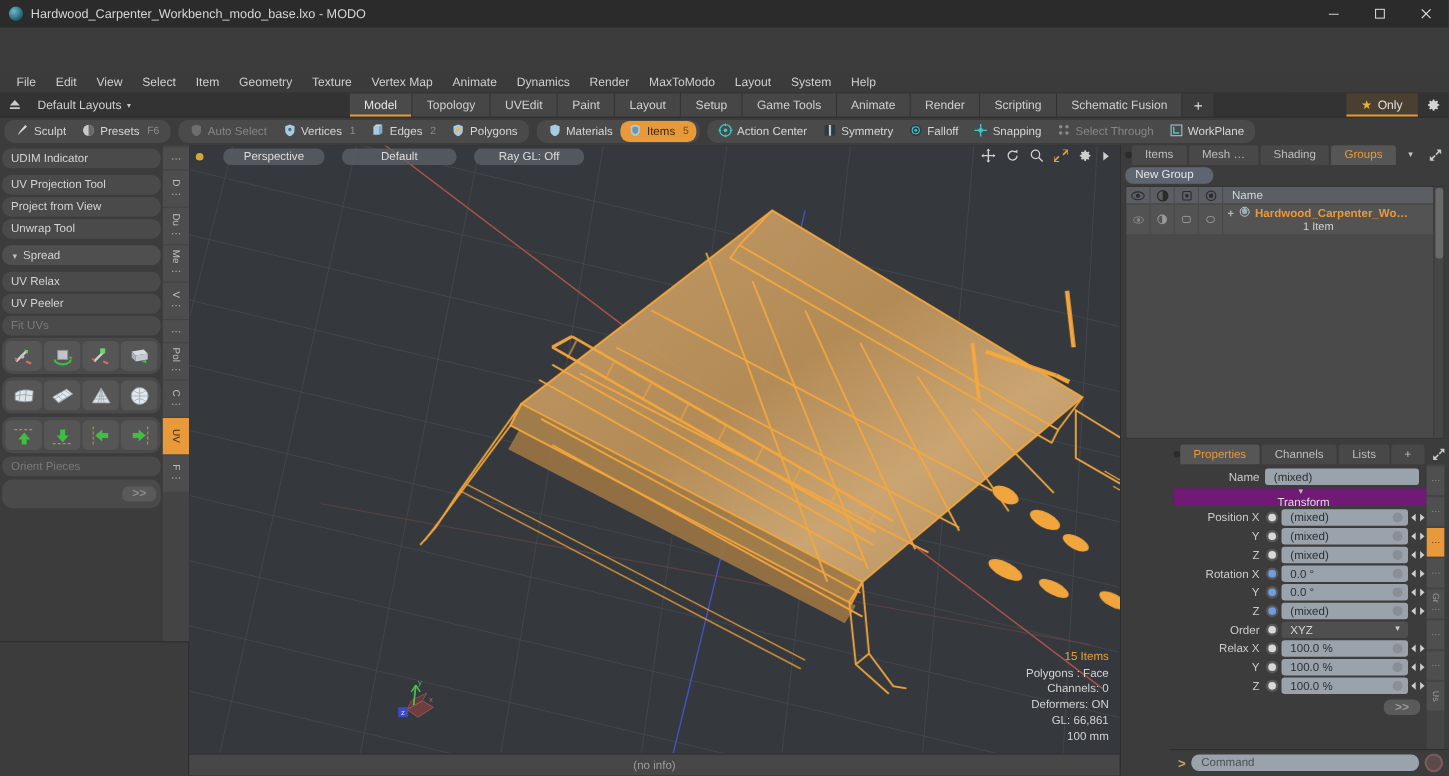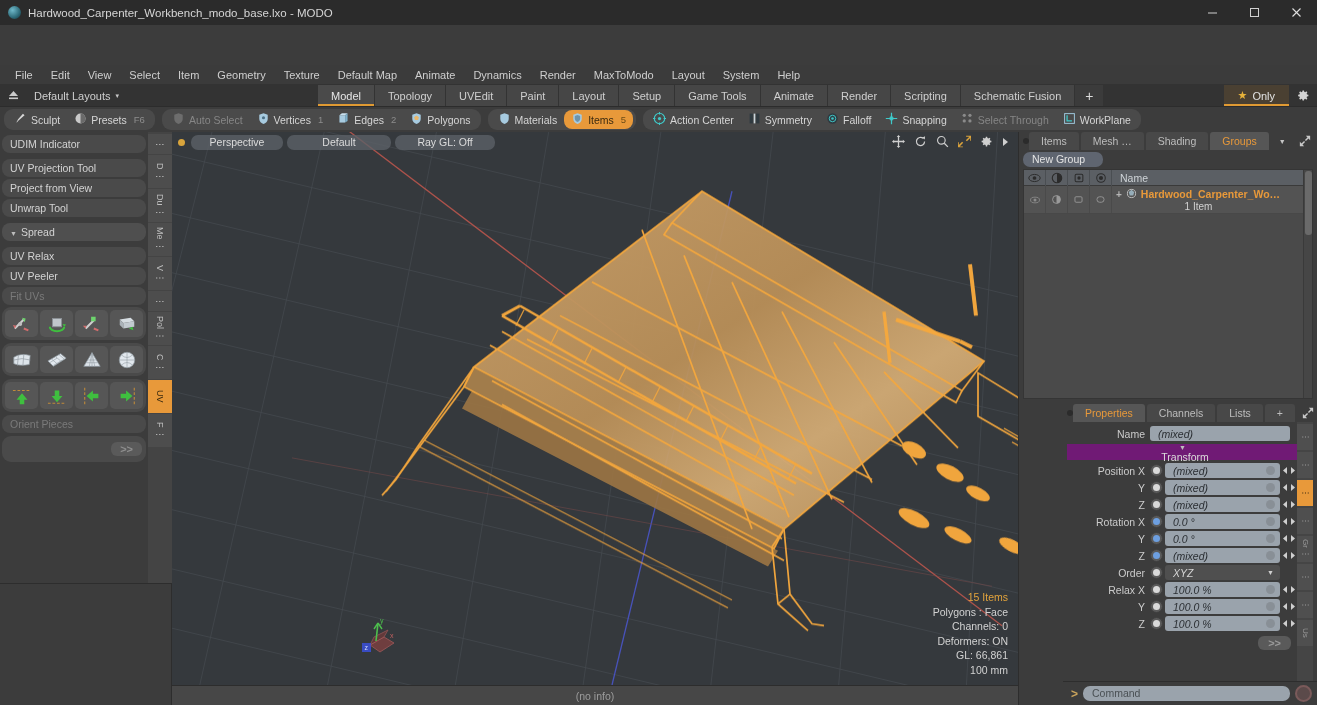--- a/index.html
+++ b/index.html
@@ -71,21 +71,21 @@
   .vtab { flex:0 0 auto; height:33px; background:#4d4d4d; color:#bfbfbf; font-size:9px;
      display:flex;align-items:center;justify-content:center; writing-mode:vertical-rl; }
   .vtab.dots { height:20px; }
   .vtab.active { background:#e8993a; color:#3a2a10; }
   .lp-bottom { flex:1 1 auto; background:#3c3c3c; border-top:1px solid #2d2d2d; }
 
   
   .viewwrap { flex:1 1 auto; display:flex; flex-direction:column; min-width:0; background:#2d2d2d;}
   .viewport { position:relative; flex:1 1 auto; overflow:hidden; background:#35393d; }
   .vp-header { position:absolute; top:0; left:0; right:0; height:20px; display:flex; align-items:center;
-     gap:4px; padding-left:6px; z-index:6; }
+     gap:16px; padding-left:6px; z-index:6; }
   .vp-dot { width:7px;height:7px;border-radius:50%;background:#d8a43c;flex:0 0 7px;margin-right:2px;}
   .vp-pill { height:15px; line-height:15px; background:rgba(92,98,104,.78); border-radius:7px;
      padding:0 12px; font-size:10.5px; color:#dcdcdc; text-align:center;}
   .vp-pill.w1{min-width:92px;} .vp-pill.w2{min-width:104px;} .vp-pill.w3{min-width:100px;}
   .vp-tools { position:absolute; top:3px; right:8px; display:flex; align-items:center; gap:9px; z-index:6; color:#cfcfcf;}
   .vp-stats { position:absolute; right:10px; bottom:8px; text-align:right; line-height:14.5px;
      font-size:10.5px; color:#d2d2d2; z-index:5;}
   .vp-stats .hl { color:#e2a33c; }
   .axis-gizmo { position:absolute; left:182px; bottom:22px; width:48px; height:48px; z-index:5;}
   .statusbar { height:20px; flex:0 0 20px; background:#474747; display:flex;align-items:center;justify-content:center;
@@ -123,21 +123,21 @@
   .rp-bot { flex:1 1 auto; display:flex; flex-direction:column; min-height:0;margin-left:44px; }
   .props { flex:1 1 auto; display:flex; min-height:0; margin:0 4px 0 4px;}
   .props-body { flex:1 1 auto; min-width:0; display:flex; flex-direction:column; }
   .prow { height:17px; display:flex; align-items:center; }
   .plabel { width:83px; flex:0 0 83px; text-align:right; padding-right:5px; color:#cbcbcb; font-size:10.5px;}
   .pradio { width:13px;height:13px;flex:0 0 13px;border-radius:50%;background:#5a5a5a;
      border:1px solid #3f3f3f; margin-right:2px; position:relative;}
   .pradio i{position:absolute;inset:2px;border-radius:50%;background:#d9d9d9;}
   .pradio.blue i{background:#6d9fe0;}
   .pfield { flex:1 1 auto; height:15px; background:#9aa3ac; border-radius:3px; display:flex; align-items:center;
-     padding-left:8px; color:#2b2f33; font-size:10.5px; position:relative; margin-right:1px;font-style:italic;}
+     padding-left:8px; color:#2b2f33; font-size:10.5px; position:relative; margin-right:1px;}
   .pfield.dark { background:#4f4f4f; color:#d5d5d5; }
   .pfield .o { position:absolute; right:5px; width:9px;height:9px;border-radius:50%;background:#888f96;}
   .pcaret{position:absolute;right:6px;font-size:7px;color:#cfcfcf;}
   .parrows { width:16px; flex:0 0 16px; display:flex;align-items:center;justify-content:center; color:#cfcfcf; font-size:9px;}
   .sect { height:16px; display:flex; align-items:center; background:#701a75; color:#dcdcdc; font-size:10.5px; padding-left:6px;
      margin:2px 0 2px 0;flex-direction:column;}
   .sect .ar{font-size:7px;margin-right:5px;color:#bdbdbd;}
   .name-row { height:17px; display:flex; align-items:center; margin-top:3px; }
   .props-tabs { width:16px; flex:0 0 16px; background:#454545; display:flex;flex-direction:column;gap:2px;padding-top:2px;}
   .ptab{height:26px;background:#4f4f4f;display:flex;align-items:center;justify-content:center;color:#9a9a9a;font-size:8px;
@@ -181,21 +181,21 @@
   </div>
 
   <div class="menubar" id="menubar">
       <div class="mi">File</div>
       <div class="mi">Edit</div>
       <div class="mi">View</div>
       <div class="mi">Select</div>
       <div class="mi">Item</div>
       <div class="mi">Geometry</div>
       <div class="mi">Texture</div>
-      <div class="mi">Default Map</div>
+      <div class="mi">Vertex Map</div>
       <div class="mi">Animate</div>
       <div class="mi">Dynamics</div>
       <div class="mi">Render</div>
       <div class="mi">MaxToModo</div>
       <div class="mi">Layout</div>
       <div class="mi">System</div>
       <div class="mi">Help</div>
     </div>
 
   <div class="layoutbar">

